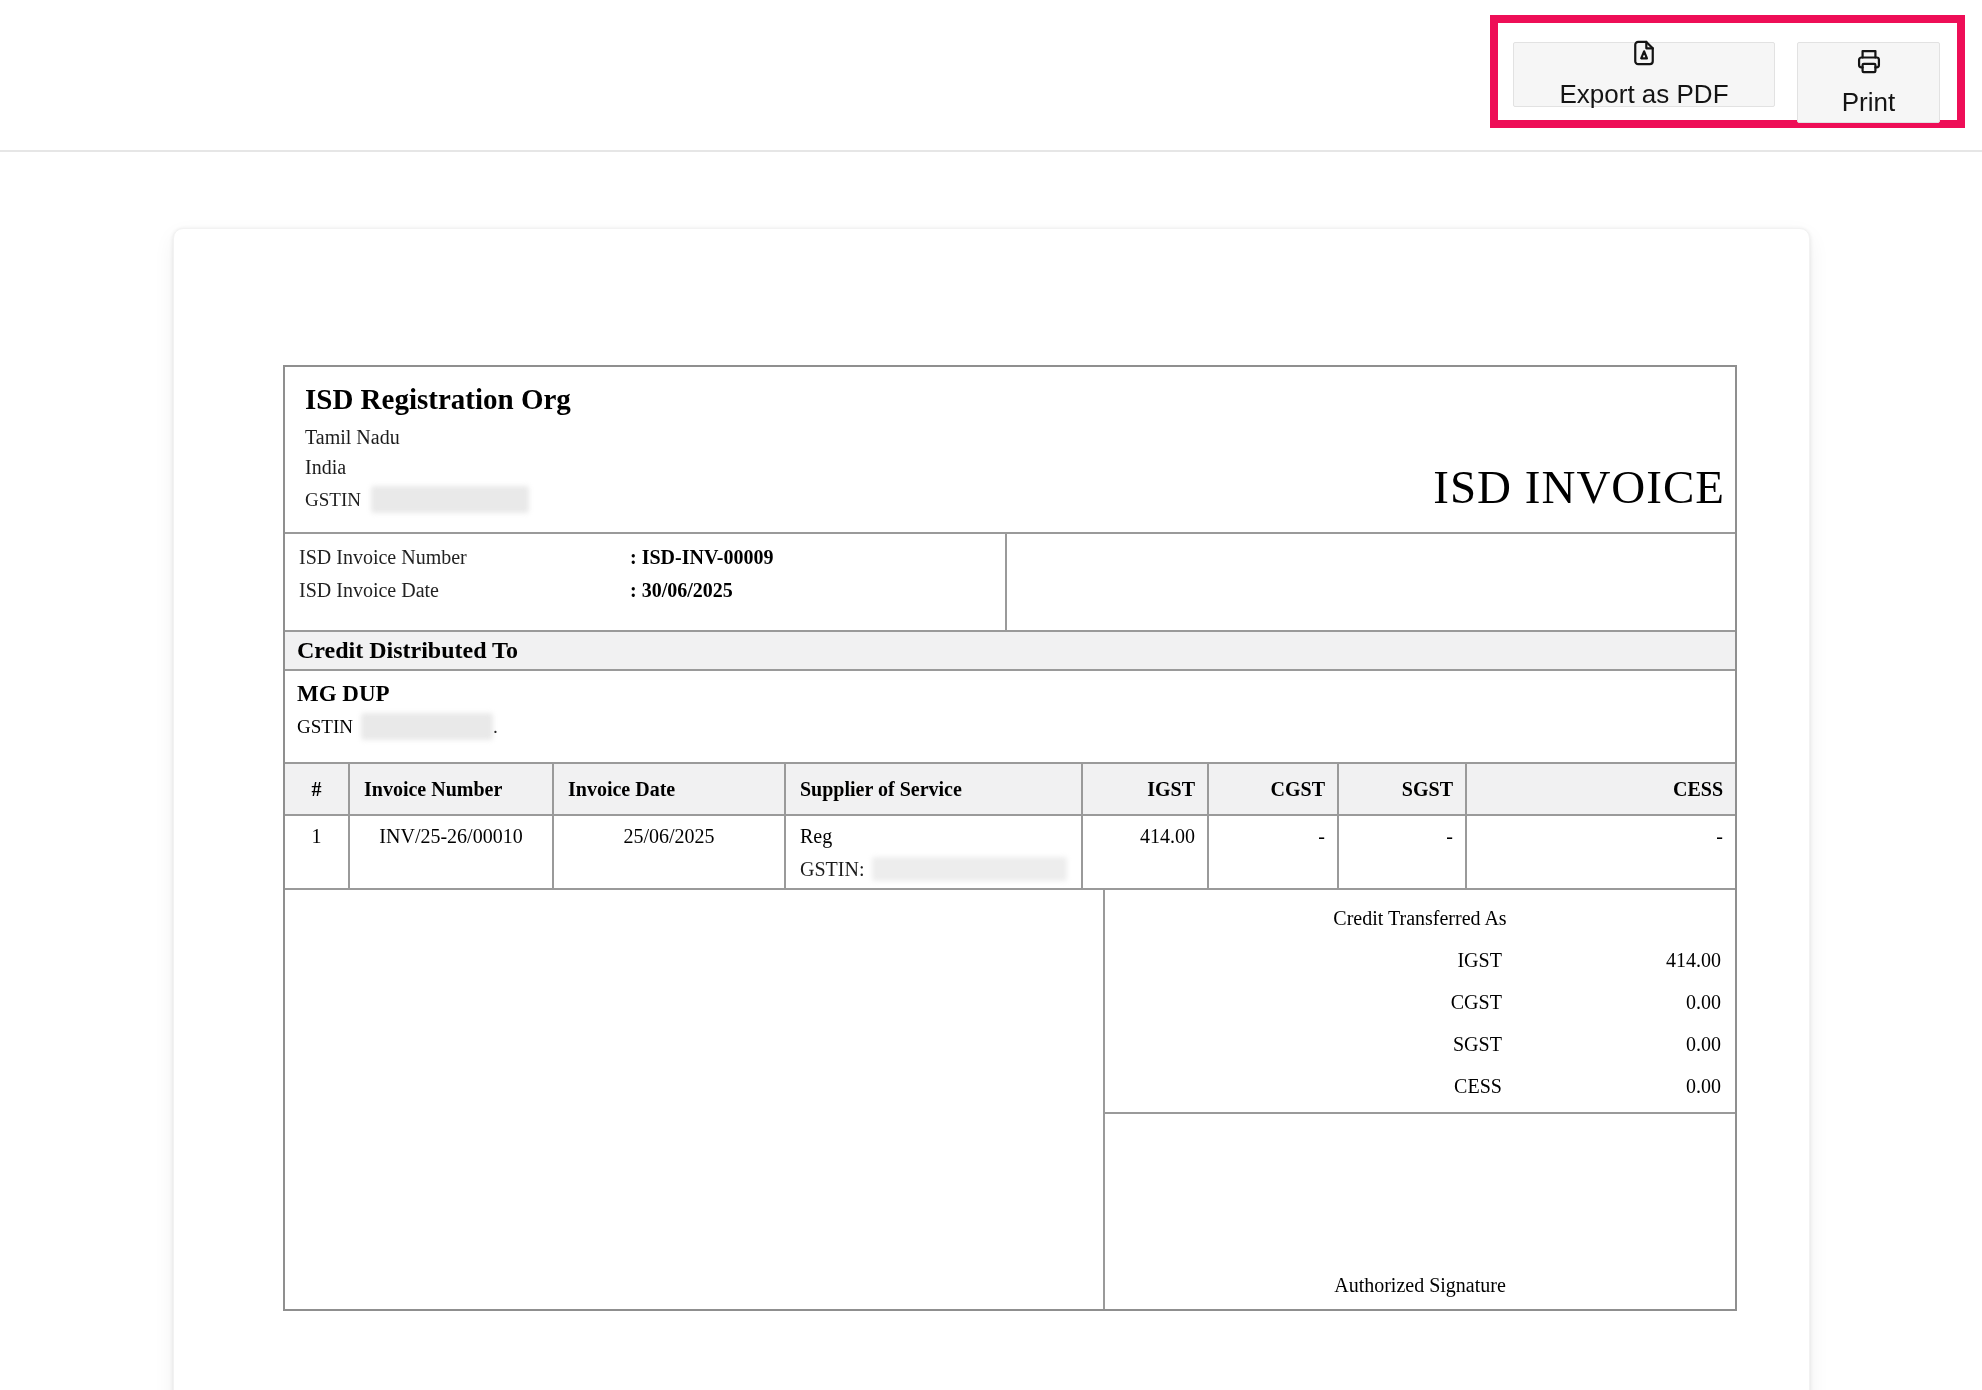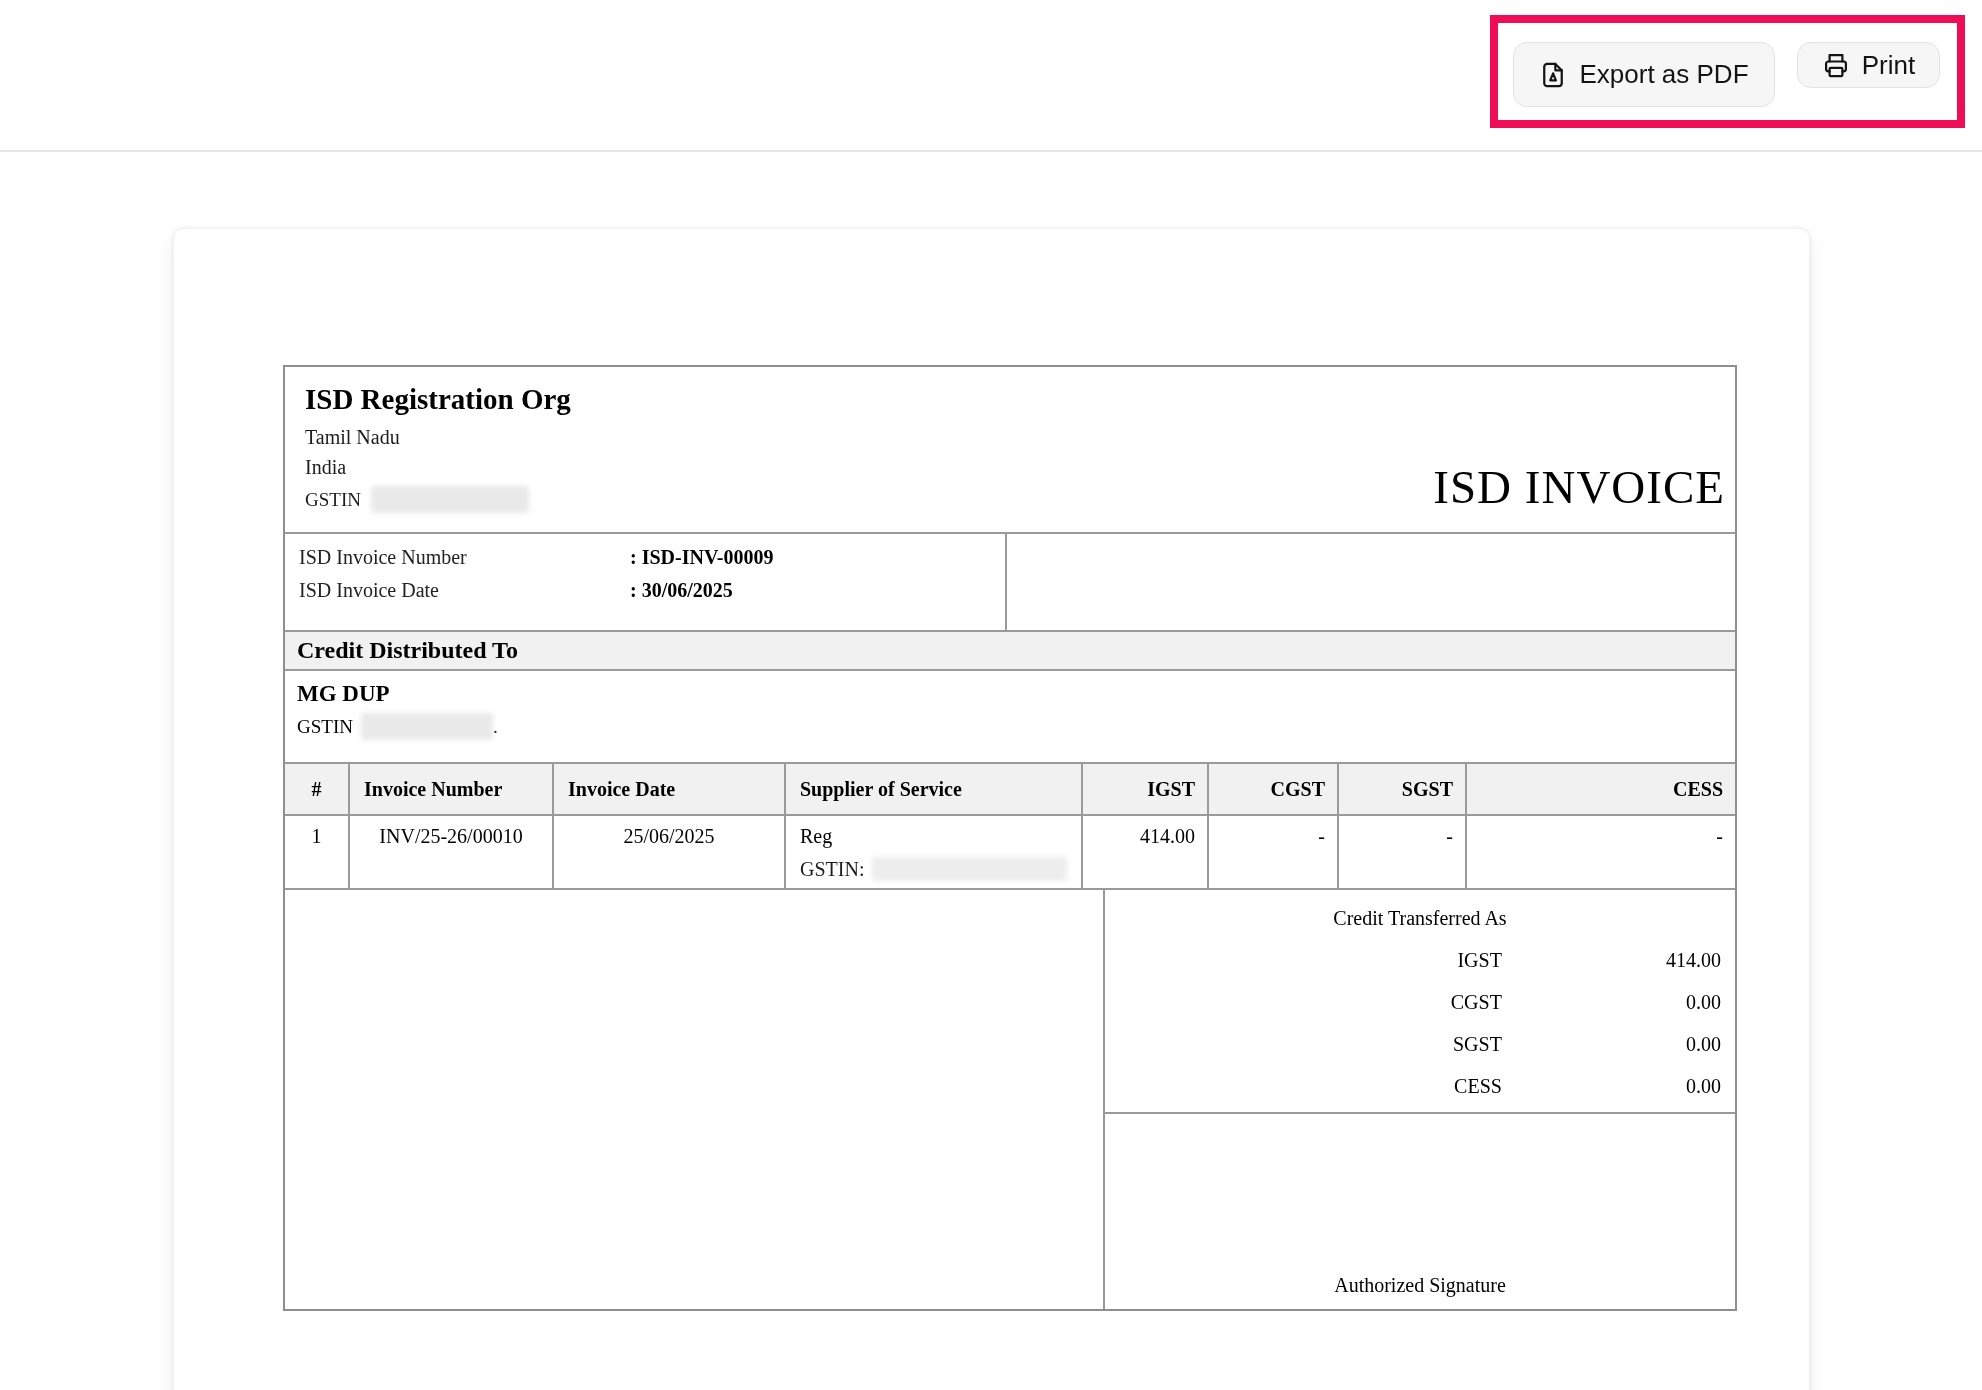--- a/index.html
+++ b/index.html
@@ -5,24 +5,24 @@
   * { margin:0; padding:0; box-sizing:border-box; }
   html,body { width:1982px; height:1390px; background:#ffffff; overflow:hidden;
               font-family:"Liberation Sans", sans-serif; }
   .screen { position:relative; width:1982px; height:1390px; background:#fff; }
 
   
   .toolbar-divider { position:absolute; left:0; top:150px; width:1982px; height:2px; background:#e6e6e6; }
   .highlight-box { position:absolute; left:1490px; top:15px; width:475px; height:113px;
                    border:8px solid #ee0e57; background:transparent; }
   .btn { position:absolute; display:flex; align-items:center; justify-content:center; gap:12px;
-         background:#f6f6f6; border:1px solid #e2e2e2; border-radius:14px; cursor:pointer;
-         font-family:"Liberation Sans", sans-serif; font-size:26px; font-weight:500; color:#141414; }
+         background:#f6f6f6; border:1px solid #e2e2e2; border-radius:2px; cursor:pointer;
+         font-family:"Liberation Sans", sans-serif; font-size:26px; font-weight:500; color:#141414;flex-direction:column; }
   .btn-export { left:1513px; top:42px; width:262px; height:65px; }
-  .btn-print  { left:1797px; top:42px; width:143px; height:46px; }
+  .btn-print  { left:1797px; top:42px; width:143px; height:81px; }
   .btn .icon { display:inline-flex; width:28px; height:28px; }
   .btn svg { width:28px; height:28px; stroke:#141414; stroke-width:1.9; fill:none;
              stroke-linecap:round; stroke-linejoin:round; }
 
   
   .card { position:absolute; left:173px; top:228px; width:1637px; height:1182px;
           background:#ffffff; border-radius:10px; border:1px solid #f2f2f2;
           box-shadow:0 1px 4px rgba(0,0,0,0.10), 0 8px 22px rgba(0,0,0,0.06); }
 
   

